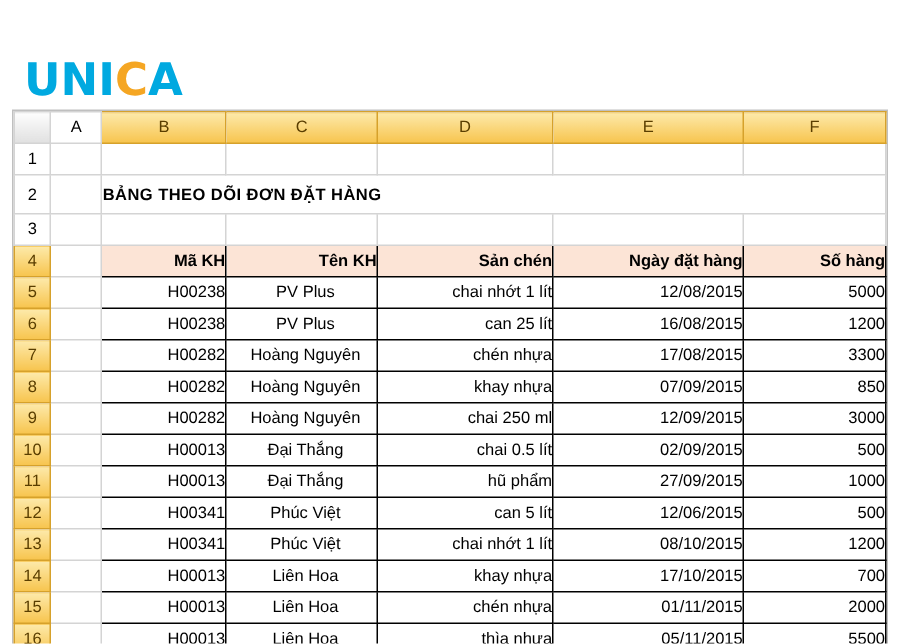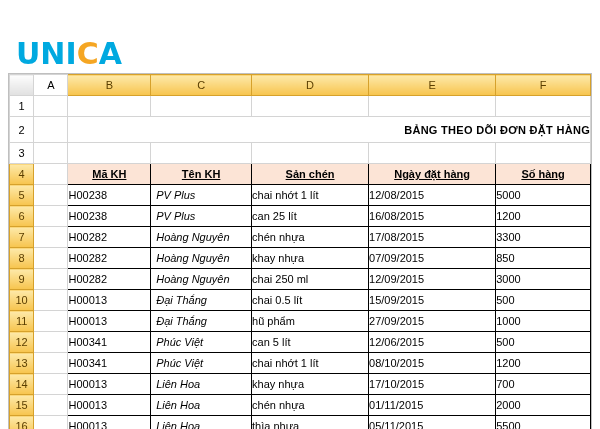--- a/index.html
+++ b/index.html
@@ -117,44 +117,43 @@
   col.c-d { width: 116px; }
   col.c-e { width: 126px; }
   col.c-f { width: 94px; }
 
   
   .title-cell {
     font-family: "Liberation Serif", serif;
     font-weight: bold;
     font-size: 15px;
     color: #c00000;
-    text-align: right;
+    text-align: left;
     letter-spacing: 0.3px;
   }
   .dbl { height: 26px; }
 
   .tbl-head {
     font-family: "Liberation Serif", serif;
     font-weight: bold;
     font-size: 13px;
-    text-align: center;
+    text-align: right;
     color: #000000;
     background: #fce4d6 !important;
     border: 1px solid #000000 !important;
-    text-decoration: underline;
   }
   .data {
     font-family: "Liberation Serif", serif;
     font-size: 13px;
     color: #000000;
     border: 1px solid #000000 !important;
     height: 22px;
   }
-  .data.center { text-align: left; }
-  .data.left { text-align: left; padding-left: 5px; font-style: italic; }
+  .data.center { text-align: right; }
+  .data.left { text-align: center; padding-left: 5px; }
 </style>
 </head>
 <body>
 
 <div class="screen">
 
   <div class="logo-bar">
     <div class="logo"><span>UNI</span><span class="dot">C</span><span>A</span></div>
   </div>
 
@@ -261,21 +260,21 @@
         <td class="data center">chai 250 ml</td>
         <td class="data center">12/09/2015</td>
         <td class="data center">3000</td>
       </tr>
       <tr>
         <td class="rowhead sel">10</td>
         <td></td>
         <td class="data center">H00013</td>
         <td class="data left">Đại Thắng</td>
         <td class="data center">chai 0.5 lít</td>
-        <td class="data center">15/09/2015</td>
+        <td class="data center">02/09/2015</td>
         <td class="data center">500</td>
       </tr>
       <tr>
         <td class="rowhead sel">11</td>
         <td></td>
         <td class="data center">H00013</td>
         <td class="data left">Đại Thắng</td>
         <td class="data center">hũ phẩm</td>
         <td class="data center">27/09/2015</td>
         <td class="data center">1000</td>

